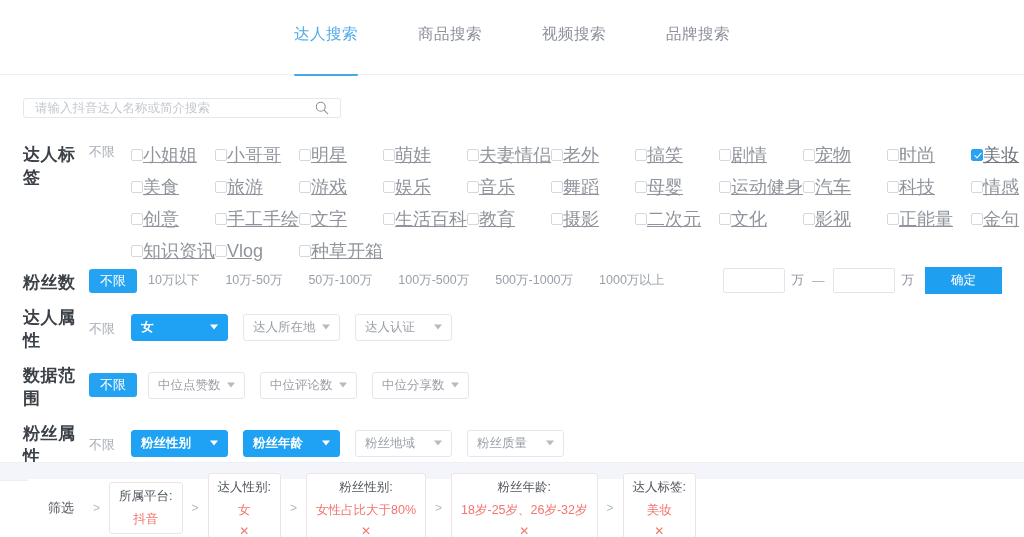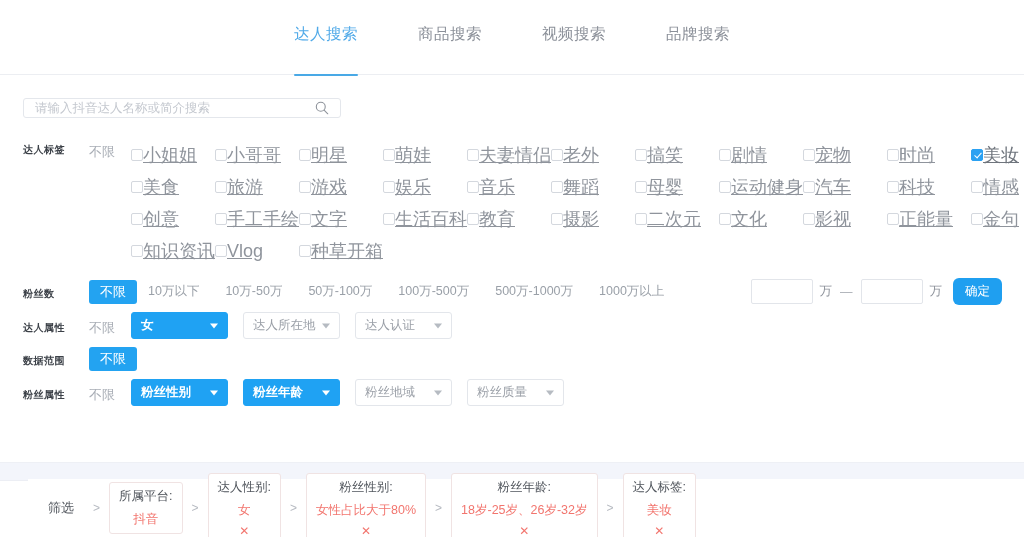--- a/index.html
+++ b/index.html
@@ -99,21 +99,21 @@
   .filters {
     padding: 21px 0 0 23px;
   }
   .frow {
     display: flex;
     align-items: flex-start;
   }
   .frow-label {
     width: 66px;
     flex: 0 0 66px;
-    font-size: 10px;
+    font-size: 17px;
     color: #3c4148;
     font-weight: bold;
     padding-top: 4px;
     letter-spacing: 0.5px;
   }
   .frow-unlimited-text {
     width: 42px;
     flex: 0 0 42px;
     font-size: 13px;
     color: #a9aeb6;
@@ -182,21 +182,20 @@
     border-width: 0 1.5px 1.5px 0;
     transform: rotate(42deg);
   }
   .tag-item.checked {
     color: #6f757d;
   }
 
   
   .fans-row {
     align-items: center;
-    margin-top: 12px;
   }
   .fans-opts {
     display: flex;
     gap: 0;
   }
   .fans-opt {
     font-size: 12.5px;
     color: #9aa0a8;
     cursor: pointer;
     padding: 4px 0;
@@ -230,22 +229,22 @@
   .dash {
     font-size: 12.5px;
     color: #a8adb4;
     margin: 0 1px;
   }
   .confirm-btn {
     background: #1f9ff0;
     color: #fff;
     font-size: 12.5px;
     border: 0;
-    border-radius: 6px;
-    padding: 5px 12px;
+    border-radius: 0;
+    padding: 5px 26px;
     cursor: pointer;
     font-family: inherit;
     margin-left: 4px;
   }
 
   
   .dd-row {
     align-items: center;
     margin-top: 8px;
   }
@@ -568,20 +567,34 @@
             <span class="caret"></span>
           </div>
         </div>
     </div>
 
     <div class="frow dd-row">
       <div class="frow-label">数据范围</div>
       <div class="frow-unlimited-btn">
         <span class="pill">不限</span>
       </div>
+      <div class="dd-list" id="dd-data">
+          <div class="dd">
+            <span>中位点赞数</span>
+            <span class="caret"></span>
+          </div>
+          <div class="dd">
+            <span>中位评论数</span>
+            <span class="caret"></span>
+          </div>
+          <div class="dd">
+            <span>中位分享数</span>
+            <span class="caret"></span>
+          </div>
+        </div>
     </div>
 
     <div class="frow dd-row">
       <div class="frow-label">粉丝属性</div>
       <div class="frow-unlimited-text">不限</div>
       <div class="dd-list" id="dd-fans">
           <div class="dd active">
             <span>粉丝性别</span>
             <span class="caret"></span>
           </div>

